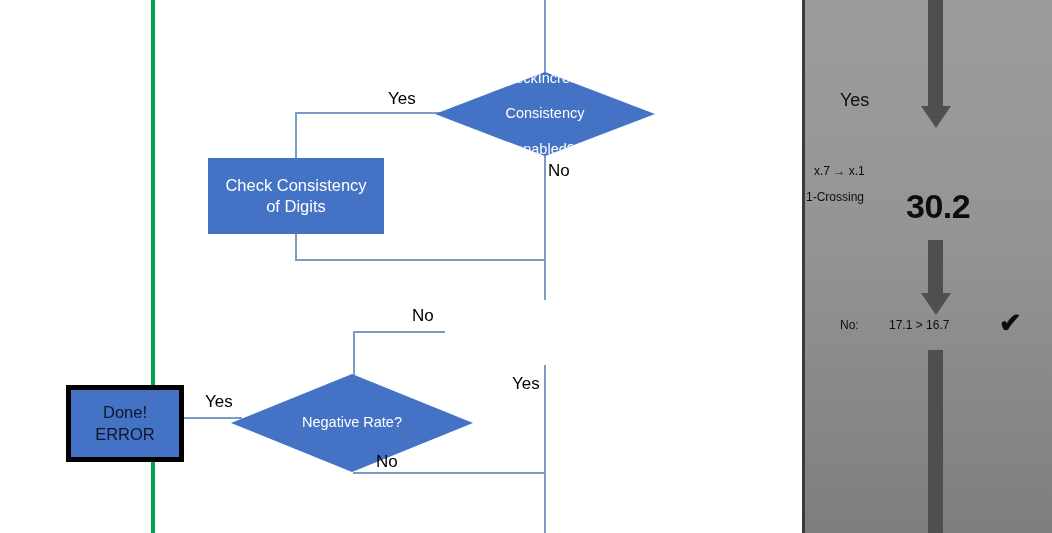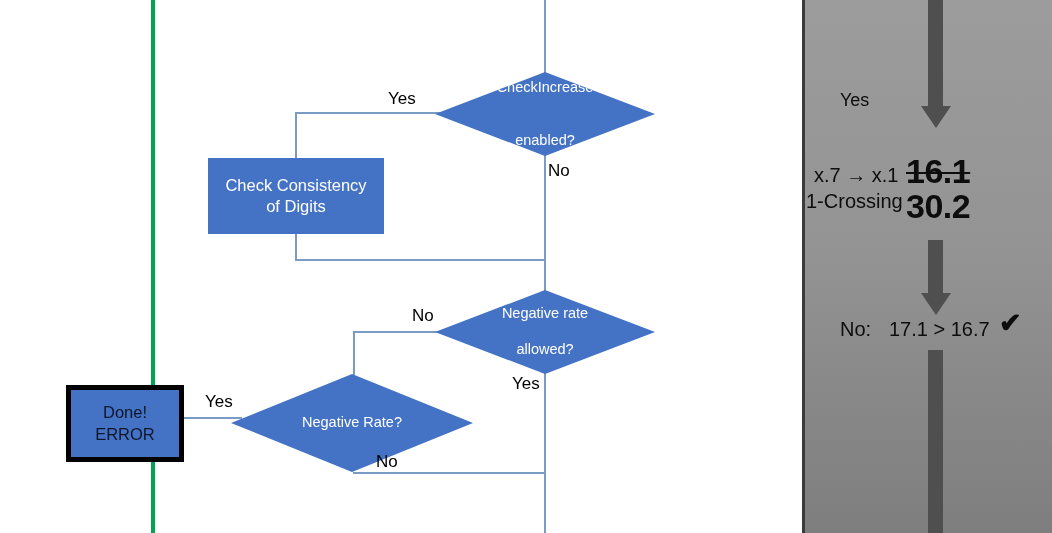--- a/index.html
+++ b/index.html
@@ -98,21 +98,21 @@
     border-left: 15px solid transparent;
     border-right: 15px solid transparent;
     border-top: 22px solid #4f4f4f;
   }
   .panel-text {
     position: absolute;
     color: #0d0d0d;
     white-space: nowrap;
   }
   .panel-yes { font-size: 18px; }
-  .panel-small { font-size: 20px; }
+  .panel-small { font-size: 12px; }
   .panel-big { font-size: 34px; font-weight: bold; letter-spacing: -0.5px; }
   .struck { text-decoration: line-through; text-decoration-thickness: 2px; }
   .panel-check { font-size: 27px; font-weight: bold; }
 </style>
 </head>
 <body>
 
 <div id="canvas">
 
   <div class="conn-line" style="left:544px; top:0px; width:2px; height:90px;"></div>
@@ -128,30 +128,27 @@
   <div class="conn-line" style="left:353px; top:331px; width:92px; height:2px;"></div>
   <div class="conn-line" style="left:353px; top:331px; width:2px; height:44px;"></div>
 
   <div class="conn-line" style="left:353px; top:472px; width:193px; height:2px;"></div>
 
   <div class="conn-line" style="left:172px; top:417px; width:70px; height:2px;"></div>
 
   <div class="green-rule" style="left:151px; top:0px; width:4px; height:533px;"></div>
 
   <div class="node-diamond" style="left:435px; top:72px; width:220px; height:84px;">
-    <span><span>CheckIncrease</span><br><br><span>enabled?</span></span>
+    <span><span>CheckIncrease</span><br><span>Consistency</span><br><span>enabled?</span></span>
   </div>
 
   <div class="node-process" style="left:208px; top:158px; width:176px; height:76px;justify-content:center;">
     <span><span>Check Consistency</span><br><span>of Digits</span></span>
   </div>
 
-  <div class="node-diamond" style="left:435px; top:290px; width:220px; height:84px;">
-    <span><span>Negative rate</span><br><span>allowed?</span></span>
-  </div>
 
   <div class="node-diamond" style="left:231px; top:374px; width:242px; height:98px;">
     <span>Negative Rate?</span>
   </div>
 
   <div class="node-terminal" style="left:66px; top:385px; width:108px; height:67px;">
     <span><span>Done!</span><br><span>ERROR</span></span>
   </div>
 
   <div class="edge-label" style="left:388px; top:89px;">Yes</div>
@@ -164,21 +161,20 @@
   <div id="side-panel">
 
     <div class="panel-bar" style="left:123px; top:-4px; height:110px;"></div>
     <div class="panel-head" style="left:116px; top:106px;"></div>
 
     <div class="panel-text panel-yes" style="left:35px; top:90px;">Yes</div>
 
     <div class="panel-text panel-small" style="left:9px; top:164px;">x.7 → x.1</div>
     <div class="panel-text panel-small" style="left:1px; top:190px;">1-Crossing</div>
 
-    <div class="panel-text panel-big struck" style="left:101px; top:152px;">16.1</div>
     <div class="panel-text panel-big" style="left:101px; top:187px;">30.2</div>
 
     <div class="panel-bar" style="left:123px; top:240px; height:53px;"></div>
     <div class="panel-head" style="left:116px; top:293px;"></div>
 
     <div class="panel-text panel-small" style="left:35px; top:318px;">No:</div>
     <div class="panel-text panel-small" style="left:84px; top:318px;">17.1 &gt; 16.7</div>
     <div class="panel-text panel-check" style="left:194px; top:307px;">✔</div>
 
     <div class="panel-bar" style="left:123px; top:350px; height:190px;"></div>

